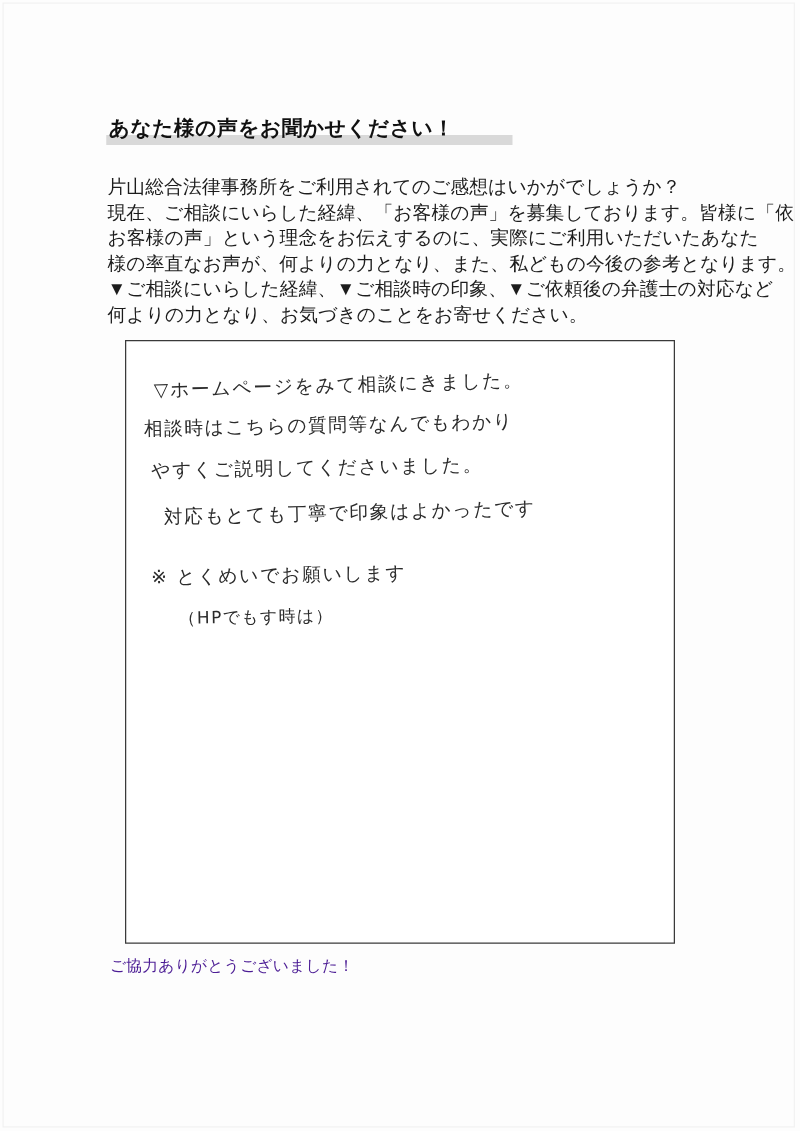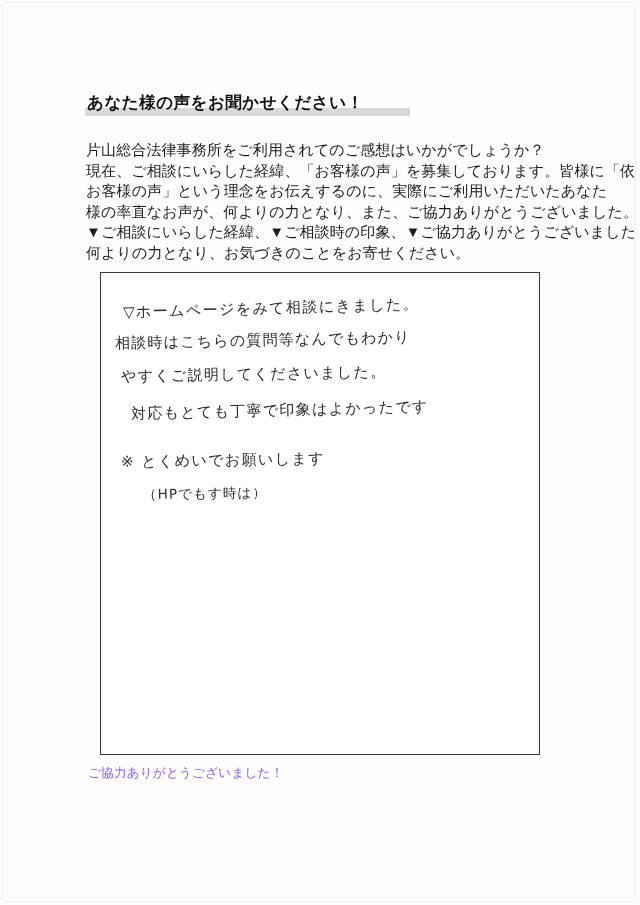--- a/index.html
+++ b/index.html
@@ -102,41 +102,41 @@
   .hw3 { left: 20px;  top: 92px;  font-size: 15px; transform: rotate(-1.0deg); letter-spacing: 1.3px; }
   .hw4 { left: 30px;  top: 128px; font-size: 15px; transform: rotate(-1.4deg); letter-spacing: 1.3px; }
   .hw5 { left: 20px;  top: 178px; font-size: 15px; transform: rotate(-1.0deg); letter-spacing: 1.4px; }
   .hw6 { left: 42px;  top: 212px; font-size: 13.5px; transform: rotate(-1.0deg); letter-spacing: 1.1px; }
 
   .thanks {
     position: absolute;
     left: 88px;
     top: 765px;
     font-size: 12.6px;
-    color: #8b5cf6;
+    color: #4c1d95;
     letter-spacing: 0.2px;
   }
 </style>
 </head>
 <body>
 
 <div class="page">
   <div class="paper-edge"></div>
 
   <div class="title-wrap">
     <div class="title-underline"></div>
     <div class="title-text">あなた様の声をお聞かせください！</div>
   </div>
 
   <div class="intro">
     <p>片山総合法律事務所をご利用されてのご感想はいかがでしょうか？</p>
     <p>現在、ご相談にいらした経緯、「お客様の声」を募集しております。皆様に「依</p>
     <p>お客様の声」という理念をお伝えするのに、実際にご利用いただいたあなた</p>
-    <p>様の率直なお声が、何よりの力となり、また、ご協力ありがとうございました。</p>
-    <p>▼ご相談にいらした経緯、▼ご相談時の印象、▼ご協力ありがとうございました</p>
+    <p>様の率直なお声が、何よりの力となり、また、私どもの今後の参考となります。</p>
+    <p>▼ご相談にいらした経緯、▼ご相談時の印象、▼ご依頼後の弁護士の対応など</p>
     <p>何よりの力となり、お気づきのことをお寄せください。</p>
   </div>
 
   <div class="answer-box">
     <div class="handwriting">
       <div class="hw-line hw1">▽ホームページをみて相談にきました。</div>
       <div class="hw-line hw2">相談時はこちらの質問等なんでもわかり</div>
       <div class="hw-line hw3">やすくご説明してくださいました。</div>
       <div class="hw-line hw4">対応もとても丁寧で印象はよかったです</div>
       <div class="hw-line hw5">※ とくめいでお願いします</div>

